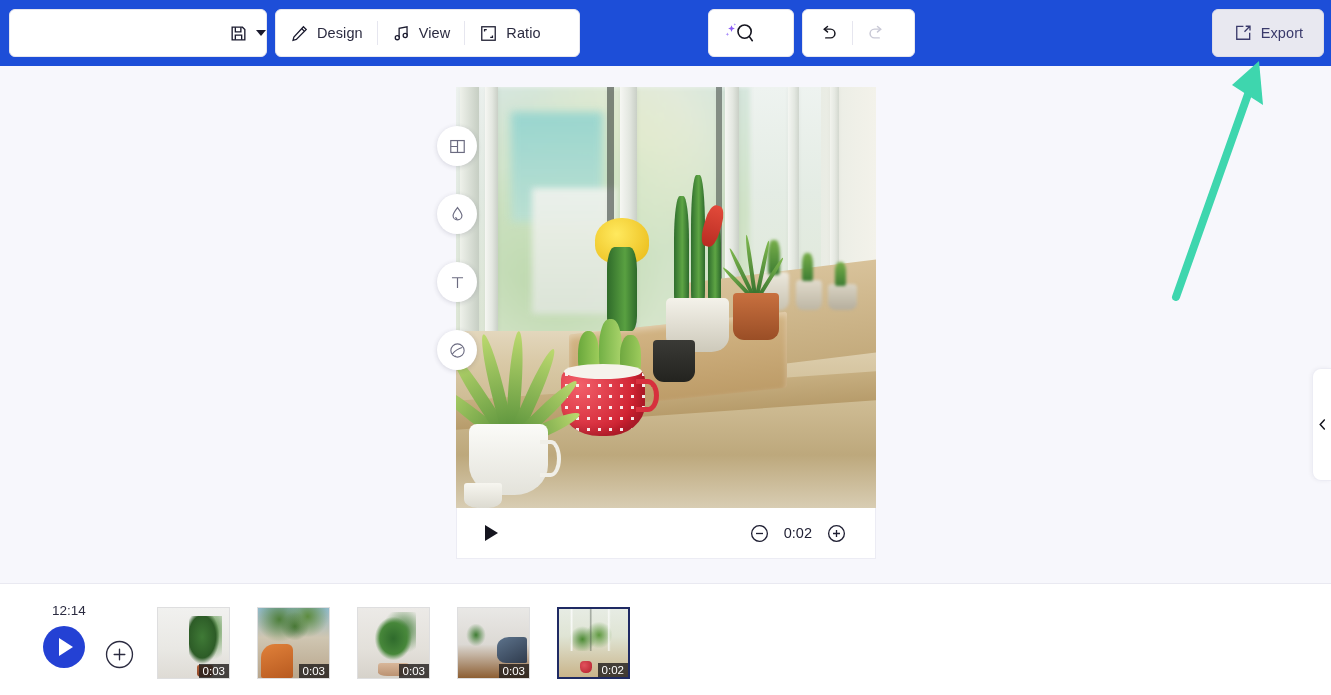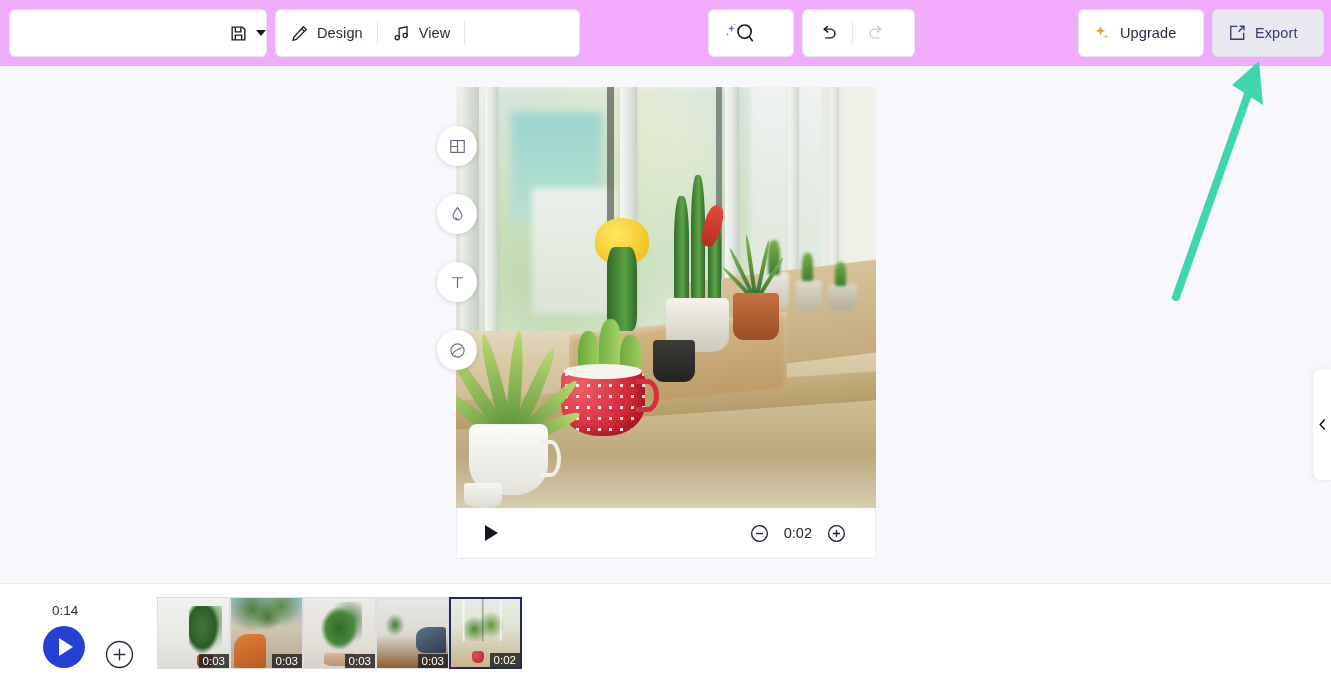--- a/index.html
+++ b/index.html
@@ -7,21 +7,21 @@
     width: 1331px; height: 695px;
     font-family: "Liberation Sans", sans-serif;
     background: #f7f7fc;
     overflow: hidden;
   }
   .app { position: relative; width: 1331px; height: 695px; background: #f7f7fc; }
 
   
   .toolbar {
     position: absolute; top: 0; left: 0; width: 1331px; height: 66px;
-    background: #f0abfc;
+    background: #1d4ed8;
   }
   .tb-group {
     position: absolute; top: 9px; height: 48px;
     background: #ffffff; border: 1px solid #e6e6ef; border-radius: 6px;
     display: flex; align-items: center;
   }
   .g-title { left: 9px; width: 258px; }
   .title-input {
     flex: 1; height: 46px; border: none; outline: none; background: transparent;
     font-family: "Liberation Sans", sans-serif; font-size: 14px; color: #2b2b40;
@@ -34,21 +34,21 @@
   .caret-dn {
     width: 0; height: 0; border-left: 5px solid transparent; border-right: 5px solid transparent;
     border-top: 6px solid #1a1a2e;
   }
 
   .g-tools { left: 275px; width: 305px; }
   .g-record { left: 588px; width: 112px; }
   .g-magic { left: 708px; width: 86px; }
   .g-undo { left: 802px; width: 113px; }
   .g-upgrade { left: 1078px; width: 126px; }
-  .g-export { left: 1212px; width: 112px; }
+  .g-export { left: 1212px; width: 112px; justify-content: center; }
 
   .tb-item {
     display: flex; align-items: center; gap: 8px; height: 46px;
     padding: 0 14px; cursor: pointer; white-space: nowrap;
   }
   .tb-label { font-size: 14.5px; color: #2b2b40; letter-spacing: .1px; }
   .v-div { width: 1px; height: 24px; background: #e6e6ef; }
 
   .g-export { background: #e8e8f0; border-color: #dcdce8; }
   .g-export .tb-label { color: #3a3a6b; }
@@ -303,21 +303,21 @@
     cursor: pointer;
   }
   .play-big .tri {
     width: 0; height: 0; border-left: 14px solid #fff;
     border-top: 9px solid transparent; border-bottom: 9px solid transparent;
     margin-left: 4px;
   }
   .add-clip {
     position: absolute; left: 105px; top: 639px; width: 29px; height: 29px;
   }
-  .clips { position: absolute; left: 157px; top: 13px; display: flex; }
+  .clips { position: absolute; left: 157px; top: 23px; display: flex; gap: 27px; }
   .clip {
     position: relative; width: 73px; height: 72px; cursor: pointer;
     border: 1px solid #dededf; background: #eceae6; overflow: hidden;
   }
   .clip.selected { border: 2px solid #1f2a63; }
   .clip-dur {
     position: absolute; right: 0; bottom: 0;
     background: rgba(35,32,30,.82); color: #fff;
     font-size: 11.5px; padding: 1px 4px;
   }
@@ -394,20 +394,27 @@
       <div class="v-div"></div>
       <div class="tb-item">
         <svg width="19" height="19" viewBox="0 0 24 24" fill="none" stroke="#1a1a2e" stroke-width="1.6">
           <path d="M9 17V5.5l10-2v11"></path>
           <circle cx="6.7" cy="17.3" r="2.6"></circle>
           <circle cx="16.7" cy="14.5" r="2.6"></circle>
         </svg>
         <span class="tb-label">View</span>
       </div>
       <div class="v-div"></div>
+      <div class="tb-item">
+        <svg width="19" height="19" viewBox="0 0 24 24" fill="none" stroke="#1a1a2e" stroke-width="1.6">
+          <rect x="3.5" y="3.5" width="17" height="17"></rect>
+          <path d="M7 9.5V7h2.8M17 14.5V17h-2.8"></path>
+        </svg>
+        <span class="tb-label">Ratio</span>
+      </div>
     </div>
 
 
     <div class="tb-group g-magic">
       <div class="tb-item">
         <svg width="34" height="22" viewBox="0 0 34 22" fill="none">
           <path d="M8.5 3.2l.95 2.4 2.4.95-2.4.95-.95 2.4-.95-2.4L5.15 6.55l2.4-.95z" fill="#8b5cf6"></path>
           <path d="M4.4 10.6l.5 1.25 1.25.5-1.25.5-.5 1.25-.5-1.25-1.25-.5 1.25-.5z" fill="#a78bfa"></path>
           <path d="M11.8 1.2l.35.9.9.35-.9.35-.35.9-.35-.9-.9-.35.9-.35z" fill="#a78bfa"></path>
           <circle cx="21.6" cy="9.6" r="6.6" stroke="#15151f" stroke-width="1.6"></circle>
@@ -425,29 +432,20 @@
       </div>
       <div class="v-div"></div>
       <div class="tb-item">
         <svg width="21" height="21" viewBox="0 0 24 24" fill="none" stroke="#c9c9d6" stroke-width="1.7" stroke-linecap="round">
           <path d="M15 7H8.5a5 5 0 0 0 0 10H14"></path>
           <path d="M12 4l3.7 3.1L12 10.2"></path>
         </svg>
       </div>
     </div>
 
-    <div class="tb-group g-upgrade">
-      <div class="tb-item">
-        <svg width="19" height="19" viewBox="0 0 24 24">
-          <path d="M9.5 2.6l1.7 4.3 4.3 1.7-4.3 1.7-1.7 4.3-1.7-4.3L3.5 8.6l4.3-1.7z" fill="#e0a72a"></path>
-          <path d="M16.6 13.4l.75 1.9 1.9.75-1.9.75-.75 1.9-.75-1.9-1.9-.75 1.9-.75z" fill="#e9bb4e"></path>
-        </svg>
-        <span class="tb-label upgrade-label">Upgrade</span>
-      </div>
-    </div>
 
     <div class="tb-group g-export">
       <div class="tb-item">
         <svg width="20" height="20" viewBox="0 0 24 24" fill="none" stroke="#3a3a6b" stroke-width="1.6">
           <path d="M12.5 4H4.5v15.5H20V11.8"></path>
           <path d="M13.8 10.4L20.2 4M15.2 3.9h5.2v5.2"></path>
         </svg>
         <span class="tb-label">Export</span>
       </div>
     </div>
@@ -583,21 +581,21 @@
       <span class="gv-label">Grid View</span>
     </div>
   </div>
 
   <svg class="arrow-anno" width="120" height="250" viewBox="0 0 120 250">
     <path d="M16 242 L92 28" stroke="#3ed6ae" stroke-width="8" stroke-linecap="round" fill="none"></path>
     <path d="M99 6 L103 50 L72 30 Z" fill="#3ed6ae"></path>
   </svg>
 
   <div class="timeline">
-    <div class="total-time">0:14</div>
+    <div class="total-time">12:14</div>
 
     <div class="play-big">
       <span class="tri"></span>
     </div>
 
     <svg class="add-clip" style="position:absolute;left:105px;top:56px" width="29" height="29" viewBox="0 0 30 30" fill="none" stroke="#2b2b40" stroke-width="1.4">
       <circle cx="15" cy="15" r="13.4"></circle>
       <path d="M9.5 15h11M15 9.5v11" stroke-linecap="round"></path>
     </svg>
 

